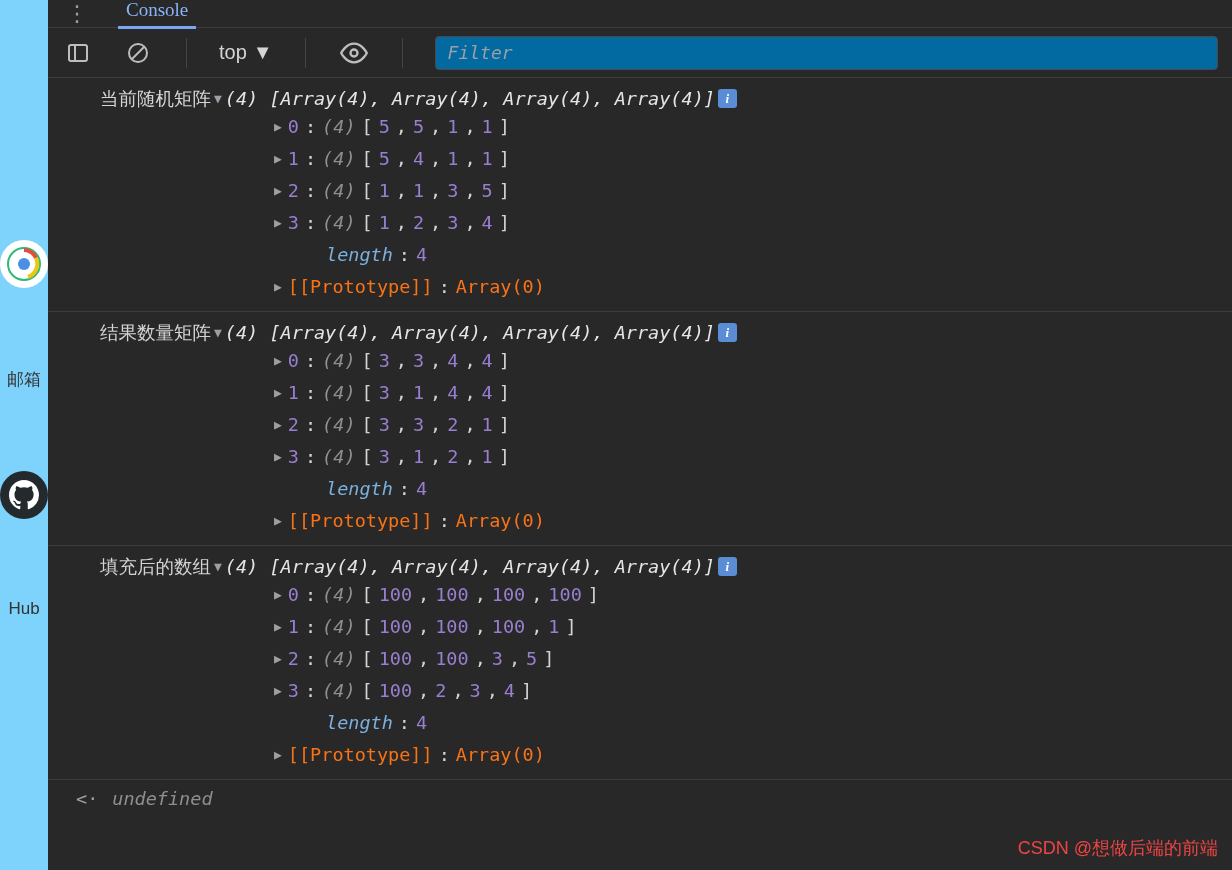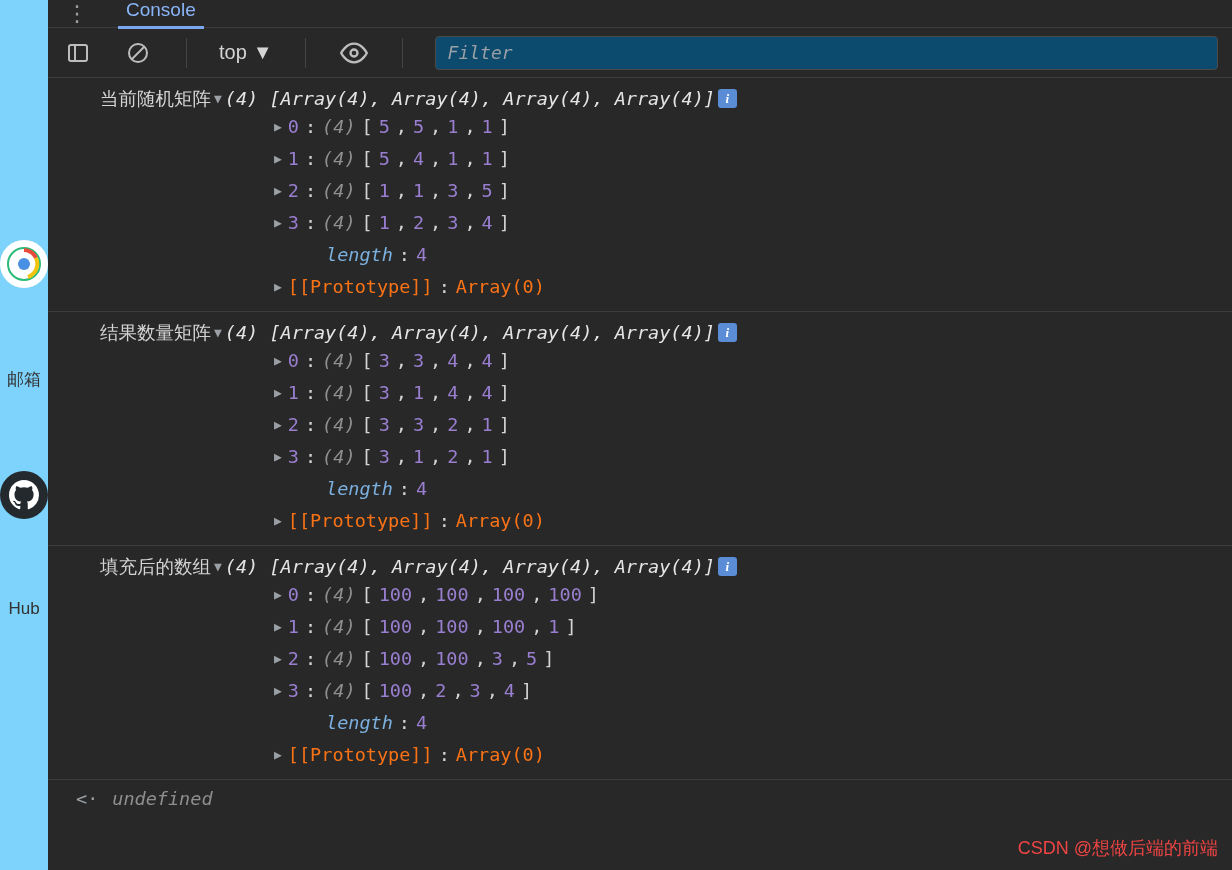--- a/index.html
+++ b/index.html
@@ -54,21 +54,21 @@
   gap: 30px;
 }
 .kebab {
   color: #9aa0a6;
   font-size: 22px;
   cursor: pointer;
 }
 .tab {
   color: #9aa0a6;
   font-size: 19px;
-  font-family: Liberation Sans, sans-serif;
+  font-family: Liberation Serif, serif;
   padding: 0 8px 5px 8px;
   cursor: pointer;
   text-align: right;
 }
 .tab.active {
   color: #89b4f8;
   border-bottom: 3px solid #7aa7f0;
 }
 .toolbar {
   height: 50px;
@@ -92,21 +92,21 @@
   align-items: center;
   gap: 6px;
   color: #d4d4d4;
   font-size: 20px;
   cursor: pointer;
   font-family: "PingFang SC", sans-serif;
 }
 .filter-input {
   flex: 1;
   height: 34px;
-  background: #0c4a6e;
+  background: #0369a1;
   border: 1px solid #4a4a4a;
   border-radius: 4px;
   padding: 0 12px;
   color: #bdbdbd;
   font-family: inherit;
   font-size: 18px;
   font-style: italic;
 }
 .filter-input::placeholder { color: #9aa0a6; font-style: italic; }
 .console-body {

